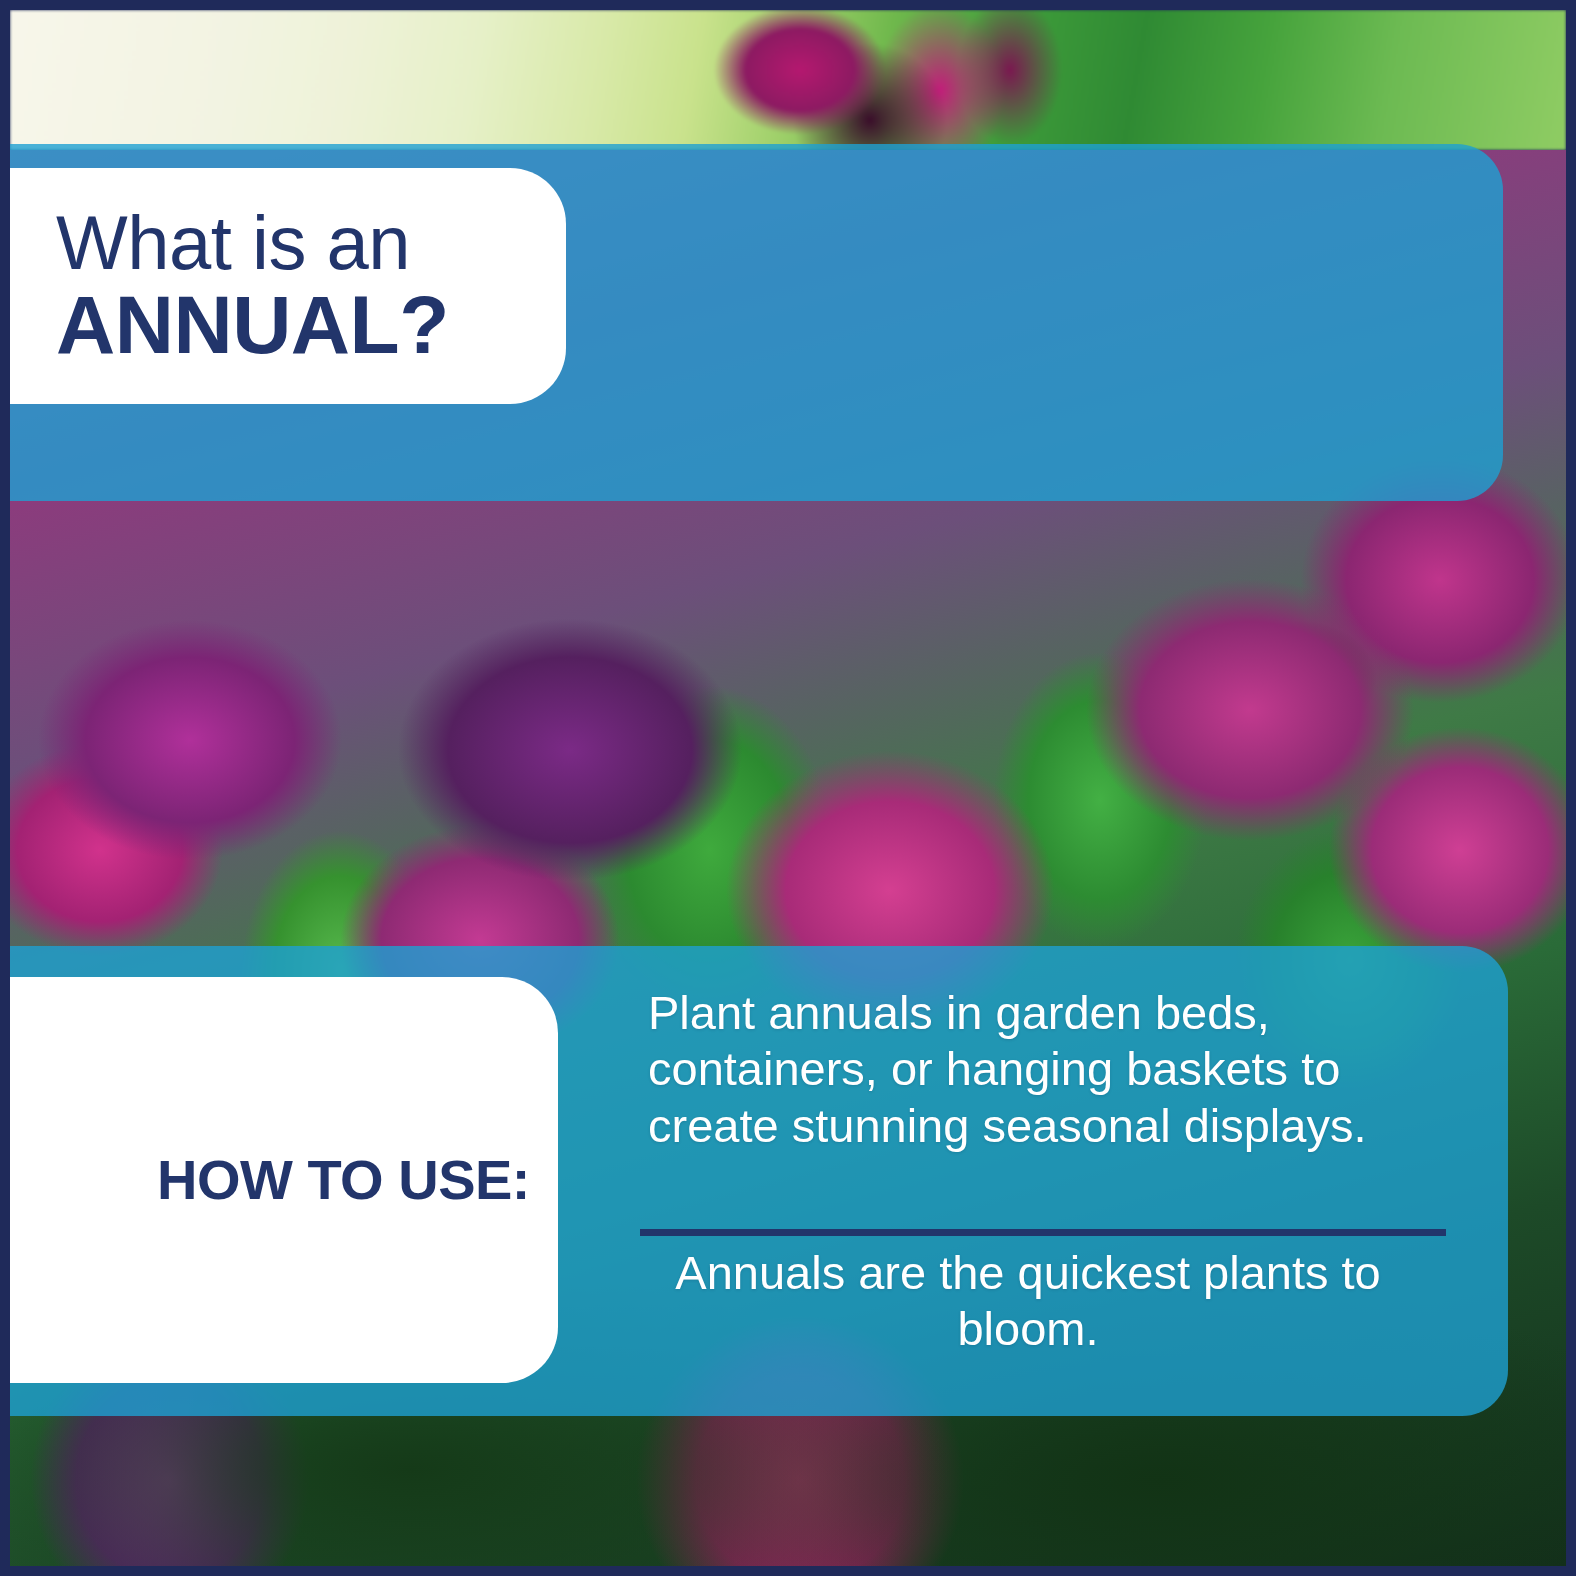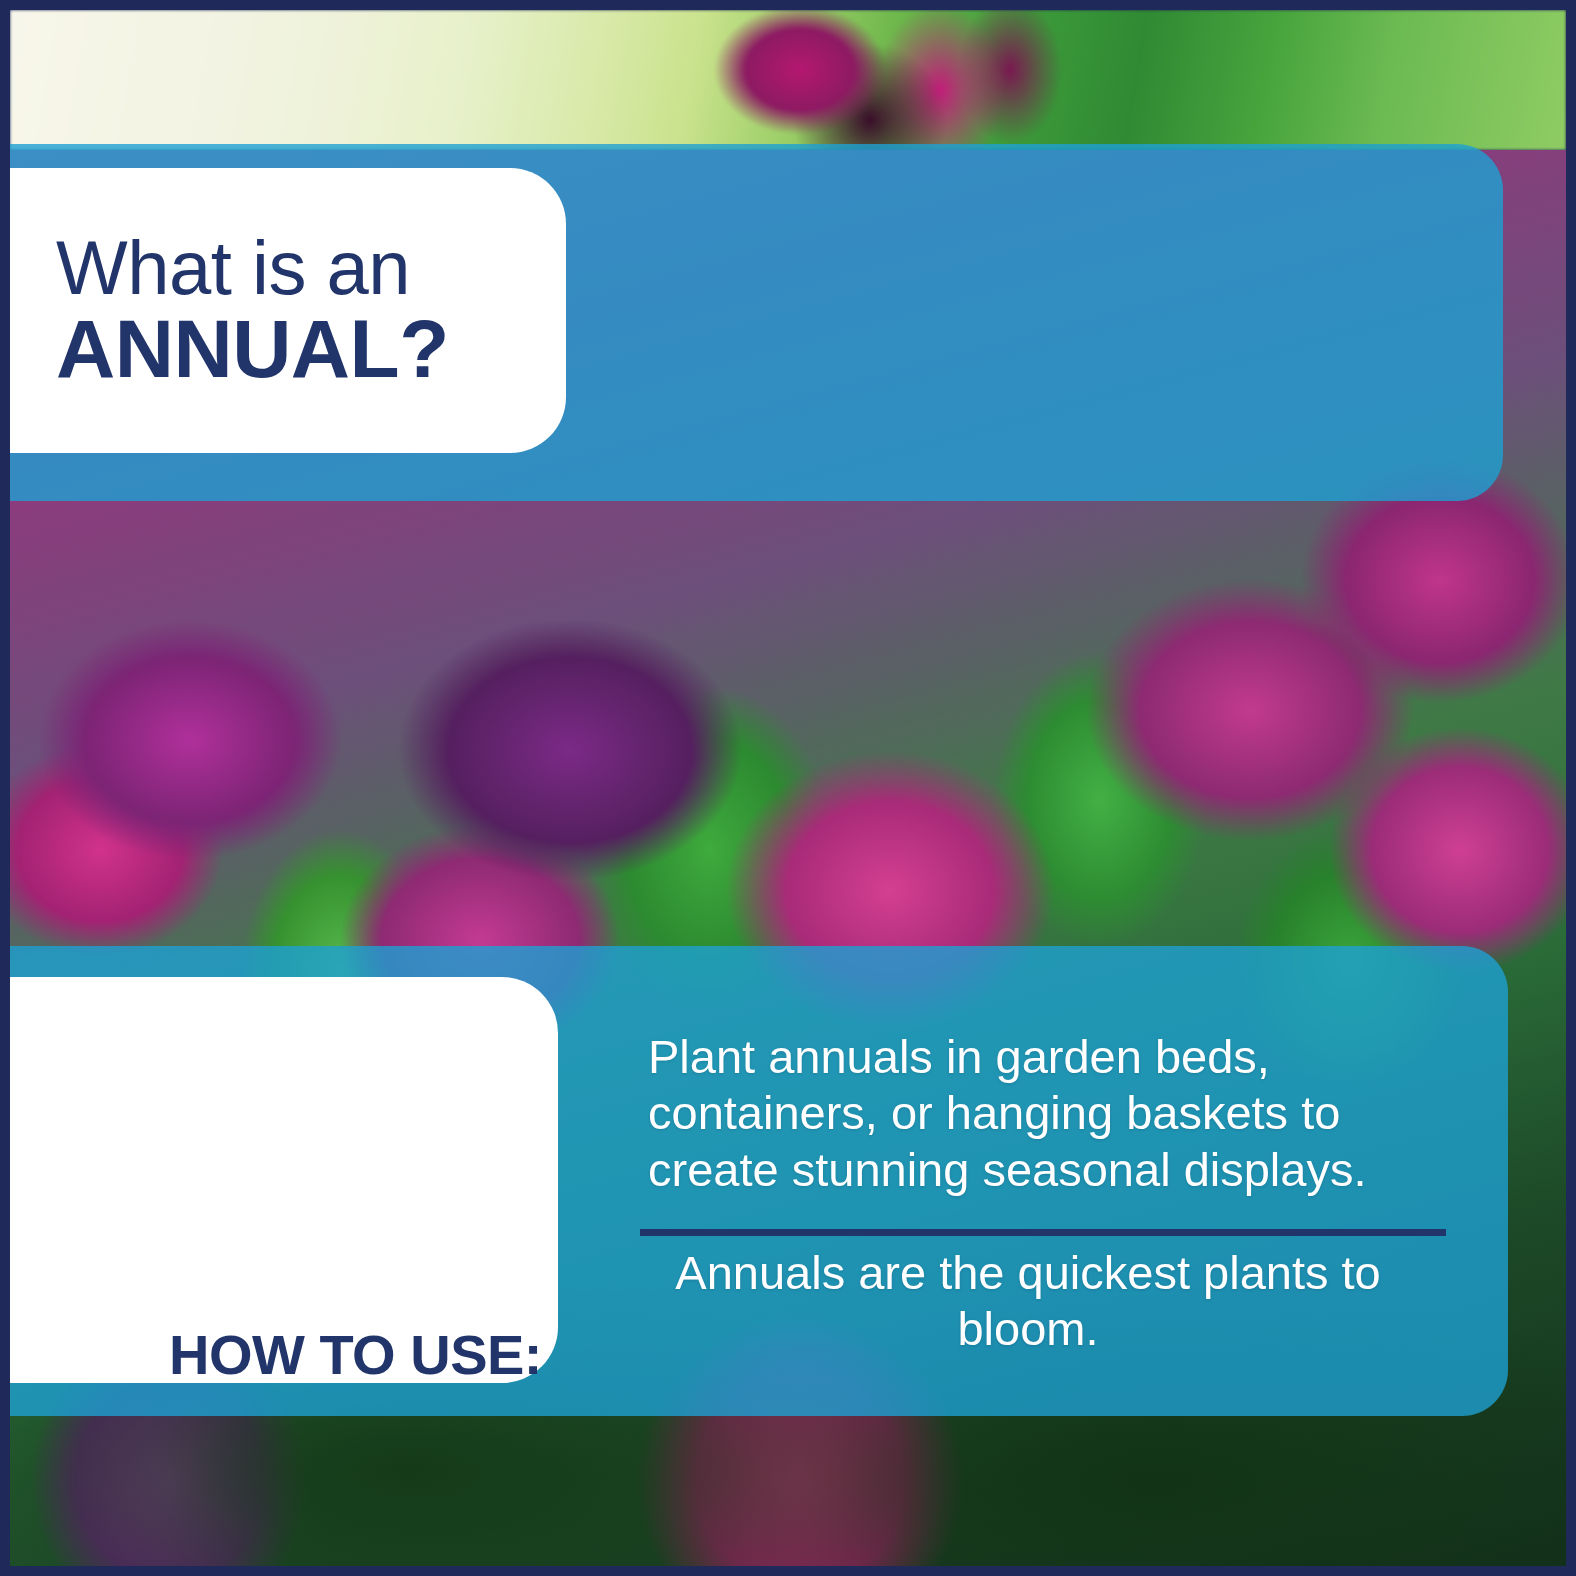--- a/index.html
+++ b/index.html
@@ -102,32 +102,32 @@
   
   .white-card {
     position:absolute;
     background:#ffffff;
     z-index:20;
     display:flex;
     flex-direction:column;
   }
   #card-title {
     left:10px; top:168px;
-    width:556px; height:285px;
+    width:556px; height:236px;
     border-radius:0 56px 56px 0;
     justify-content:center;
     padding-left:46px;
   }
   #card-labels {
     left:10px; top:977px;
     width:548px; height:406px;
     border-radius:0 56px 56px 0;
-    justify-content:flex-end;
+    justify-content:center;
     align-items:flex-end;
-    padding-right:16px;
+    padding-right:28px;
     gap:94px;
   }
 
   
   .title-line1 {
     color:#22356B;
     font-size:76px;
     font-weight:400;
     letter-spacing:-0.5px;
     line-height:1.02;
@@ -157,21 +157,20 @@
     z-index:30;
     text-shadow:0 1px 3px rgba(0,40,70,0.18);
   }
   #text-definition {
     left:648px; top:188px;
     width:760px;
   }
   #text-howto {
     left:648px; top:985px;
     width:812px;
-    margin-top:44px;
   }
   #text-funfact {
     left:648px; top:1245px;
     width:760px;
     text-align:center;
   }
 
   
   #divider {
     position:absolute;

